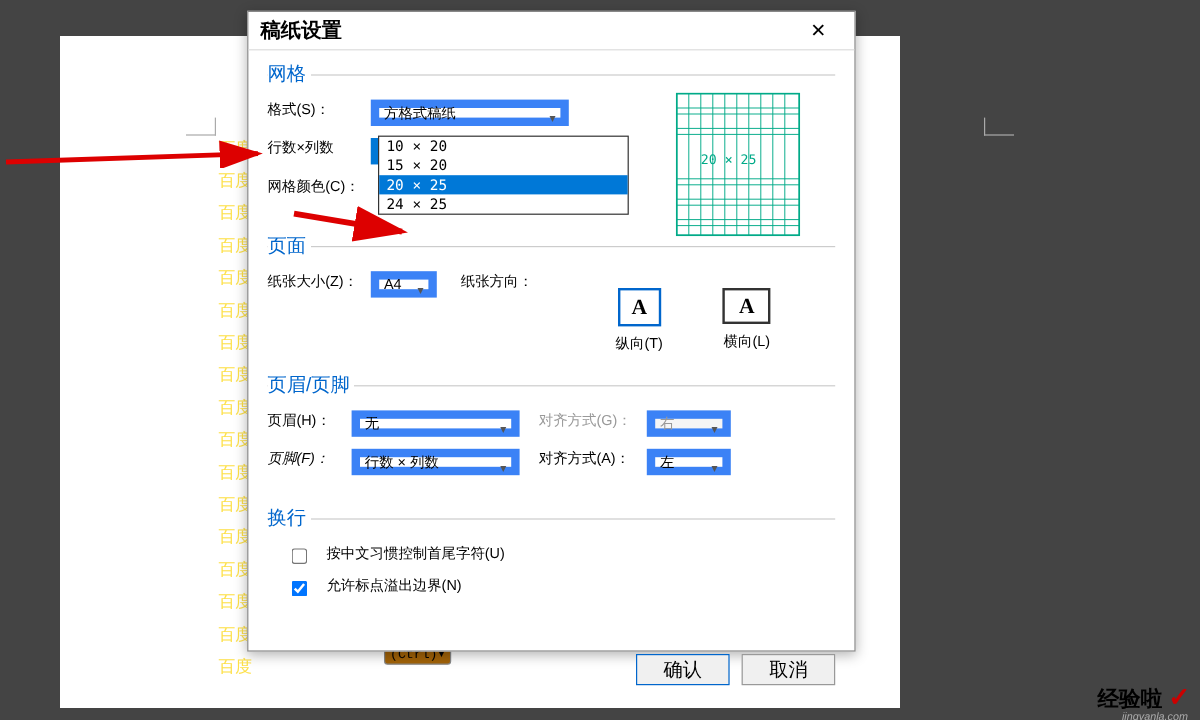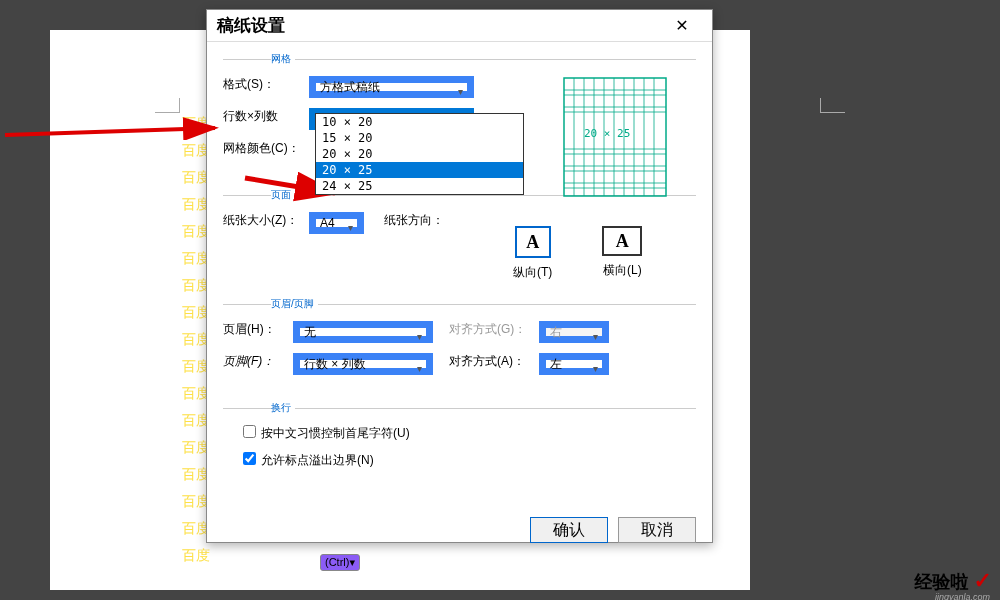--- a/index.html
+++ b/index.html
@@ -1,30 +1,30 @@
 <!DOCTYPE html>
 <html><head>
   <meta charset="utf-8">
   <style>
     * { box-sizing: border-box; margin: 0; padding: 0; font-family: "Microsoft YaHei", SimSun, sans-serif; }
     body { width: 1000px; height: 600px; background: #444; position: relative; overflow: hidden; }
     .page-bg { position: absolute; left: 50px; top: 30px; width: 700px; height: 560px; background: #fff; }
     .page-margin-left { position: absolute; left: 155px; top: 98px; width: 25px; height: 15px; border-right: 1px solid #aaa; border-bottom: 1px solid #aaa; }
     .page-margin-right { position: absolute; left: 820px; top: 98px; width: 25px; height: 15px; border-left: 1px solid #aaa; border-bottom: 1px solid #aaa; }
     .bg-text { position: absolute; left: 182px; top: 110px; font-size: 14px; color: #fde047; line-height: 27px; }
-    .ctrl-tag { position: absolute; left: 320px; top: 554px; font-size: 11px; border: 1px solid #888; border-radius: 3px; padding: 1px 4px; background: #8b5cf6; }
+    .ctrl-tag { position: absolute; left: 320px; top: 536px; font-size: 11px; border: 1px solid #888; border-radius: 3px; padding: 1px 4px; background: #a16207; font-family: Liberation Mono, monospace; }
     
     .dialog { position: absolute; left: 206px; top: 9px; width: 507px; height: 534px; background: #fff; border: 1px solid #888; box-shadow: 0 3px 10px rgba(0,0,0,0.3); }
     .titlebar { height: 32px; display: flex; align-items: center; padding: 0 10px; border-bottom: 1px solid #ddd; }
     .title-text { font-size: 17px; flex: 1; font-weight: bold; }
     .close-btn { width: 40px; height: 28px; display: flex; align-items: center; justify-content: center; font-size: 16px; cursor: pointer; }
     
     .dialog-body { padding: 10px 16px; font-size: 12px; }
     fieldset { border: none; border-top: 1px solid #ccc; padding: 10px 0 8px 0; margin-bottom: 8px; }
-    legend { color: #0066cc; padding: 0 4px 0 0; font-size: 10px; margin-left: 48px; }
+    legend { color: #0066cc; padding: 0 4px 0 0; font-size: 16px; }
     
     .row { display: flex; align-items: flex-start; margin-bottom: 10px; min-height: 22px; }
     .lbl { width: 86px; font-size: 12px; }
     .sel { height: 22px; border: 7px solid #3b82f6; background: #fff; font-size: 12px; padding: 0 4px; display: inline-flex; align-items: center; position: relative; }
     .sel-arrow { position: absolute; right: 4px; top: 3px; font-size: 10px; color: #555; }
     .sel-165 { width: 165px; }
     .sel-55 { width: 55px; }
     .sel-140 { width: 140px; }
     .sel-70 { width: 70px; }
     
@@ -34,21 +34,21 @@
     
     .preview-grid { position: absolute; left: 356px; top: 35px; width: 104px; height: 120px; }
     .grid-svg { width: 100%; height: 100%; }
     .grid-label { position: absolute; left: 377px; top: 85px; font-size: 11px; color: #0a8; font-family: Consolas, monospace; }
     
     .orient-group { display: flex; gap: 50px; margin-left: 290px; margin-top: -18px; }
     .orient-item { display: flex; flex-direction: column; align-items: center; gap: 6px; }
     .orient-icon { width: 36px; height: 32px; border: 2px solid #0066cc; display: flex; align-items: center; justify-content: center; font-size: 18px; font-family: serif; font-weight: bold; }
     .orient-icon.landscape { width: 40px; height: 30px; border-color: #333; }
     
-    .chk-row { display: flex; align-items: flex-start; gap: 5px; margin-bottom: 10px; margin-left: 20px; }
+    .chk-row { display: flex; align-items: flex-end; gap: 16px; margin-bottom: 10px; margin-left: 20px; }
     .chk { width: 13px; height: 13px; }
     
     .btn-row { display: flex; justify-content: flex-end; gap: 10px; padding: 12px 16px 0 16px; }
     .btn { width: 78px; height: 26px; border: 1px solid #999; background: #f0f0f0; display: flex; align-items: center; justify-content: center; font-size: 16px; cursor: pointer; }
     .btn.primary { border: 1px solid #0066cc; }
     
     .arrow-red { position: absolute; pointer-events: none; }
     
     .disabled-text { color: #999; }
     
@@ -109,21 +109,20 @@
           <span class="sel-arrow">▾</span>
         </span>
       </div>
       <div class="row">
         <span class="lbl">网格颜色(C)：</span>
       </div>
 
       <div class="dropdown">
         <div class="dropdown-item">10 × 20</div>
         <div class="dropdown-item">15 × 20</div>
-        <div class="dropdown-item">20 × 20</div>
         <div class="dropdown-item selected">20 × 25</div>
         <div class="dropdown-item">24 × 25</div>
       </div>
 
       <div class="preview-grid">
         <svg class="grid-svg" viewBox="0 0 104 120">
           <rect x="1" y="1" width="102" height="118" fill="none" stroke="#0a8" stroke-width="1.5"></rect>
           <g stroke="#0a8" stroke-width="0.8">
             <line x1="1" y1="13" x2="103" y2="13"></line>
               <line x1="1" y1="18" x2="103" y2="18"></line>

